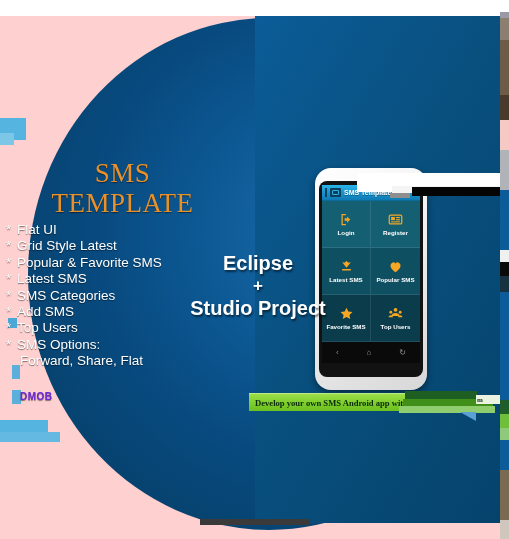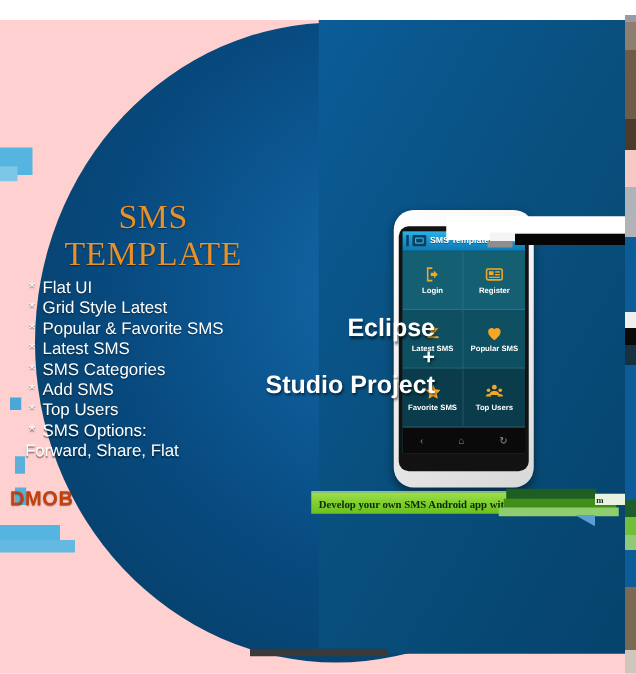--- a/index.html
+++ b/index.html
@@ -52,28 +52,28 @@
   .art-f{left:12px;top:365px;width:8px;height:14px;background:#5ab0da;}
   .art-g{left:12px;top:390px;width:9px;height:14px;background:#5ab0da;}
 
   
   .title{position:absolute;left:0;top:158px;width:245px;text-align:center;z-index:25;
     font-family:"Liberation Serif",serif;font-weight:400;font-size:27px;line-height:30px;
     color:#e8912a;text-shadow:0 1px 1px rgba(0,0,0,.45);letter-spacing:.5px;}
 
   .features{position:absolute;left:6px;top:222px;width:240px;z-index:25;
     color:#ffffff;font-size:13.5px;line-height:16.4px;text-shadow:0 1px 1px rgba(0,0,0,.5);}
-  .features .f-row{white-space:nowrap;margin-left:17px;}
+  .features .f-row{white-space:nowrap;}
   .features .star{display:inline-block;width:11px;}
   .features .sub{padding-left:14px;white-space:nowrap;}
-  .admob{position:absolute;left:8px;top:391px;z-index:25;color:#c2410c;font-size:16px;
+  .admob{position:absolute;left:20px;top:391px;z-index:25;color:#6d28d9;font-size:10px;
     font-weight:600;text-shadow:0 1px 1px rgba(0,0,0,.5);letter-spacing:.5px;}
 
   
-  .center-text{position:absolute;left:168px;top:250px;width:180px;z-index:30;text-align:right;
+  .center-text{position:absolute;left:168px;top:250px;width:180px;z-index:30;text-align:center;
     color:#ffffff;font-weight:700;font-size:20px;line-height:27px;
     text-shadow:1px 2px 2px rgba(0,0,0,.55);}
   .center-text .plus{font-size:17px;line-height:18px;display:block;}
   .center-text .big{font-size:20px;display:block;white-space:nowrap;}
 
   
   .phone{position:absolute;left:315px;top:168px;width:112px;height:222px;z-index:28;
     border-radius:16px;background:linear-gradient(145deg,#ffffff 0%,#f2f2f2 40%,#d8d8d8 100%);
     box-shadow:0 3px 7px rgba(0,0,0,.45);padding:0;}
   .phone-inner{position:absolute;left:4px;top:13px;width:104px;height:196px;border-radius:8px;

